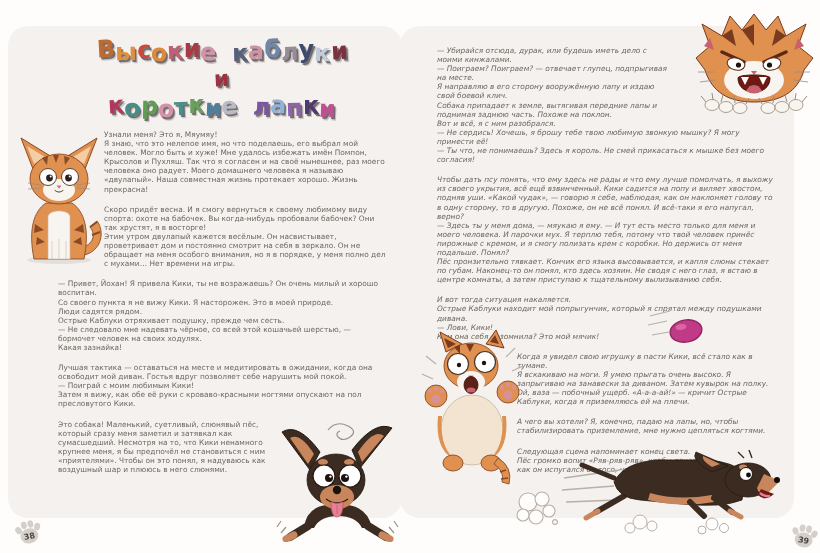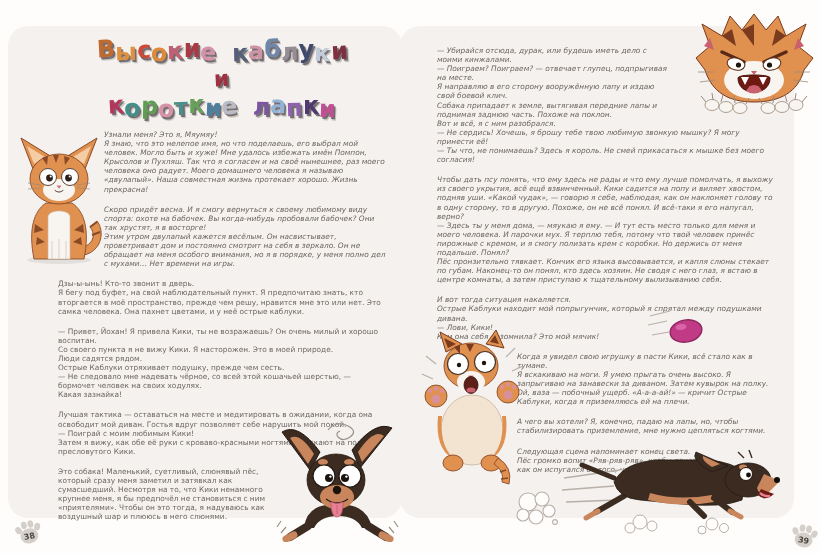--- a/index.html
+++ b/index.html
@@ -14,21 +14,21 @@
   }
   #left-page{left:8px;}
   #right-page{left:400px;font-style:italic;}
   .lp-content{padding:8px 16px 0 50px;}
   .rp-content{padding:20px 16px 0 37px;}
   .para{
     white-space:pre-line;
     font-size:7.4px;line-height:9.1px;color:#6e6761;
     margin:0 0 11px 0;
   }
-  .indent-cat{margin-left:46px;font-style:italic;}
+  .indent-cat{margin-left:46px;}
   .gap-ball{}
   
   .sp{display:block;}
   .sp-angry-cat{float:right;width:112px;height:92px;margin:-16px -12px 4px 6px;}
   .sp-fall-cat{float:left;width:96px;height:148px;margin:-6px 10px 2px -26px;}
   .sp-excited-dog{float:right;width:104px;height:88px;margin:4px -14px 0 6px;}
   
   .title{text-align:center;margin:4px 0 6px 0;}
   .title-line{height:30px;}
   .title-line.mid{height:26px;}
@@ -58,32 +58,30 @@
   <div class="lp-content">
     <div class="title">
       <div class="title-line"><span class="tl" style="color: rgb(191, 106, 46); transform: rotate(-3deg) translateY(-2px);">В</span><span class="tl" style="color: rgb(224, 145, 63); transform: rotate(-1deg) translateY(1px);">ы</span><span class="tl" style="color: rgb(204, 73, 55); transform: rotate(1deg) translateY(-1px);">с</span><span class="tl" style="color: rgb(221, 138, 60); transform: rotate(3deg) translateY(2px);">о</span><span class="tl" style="color: rgb(194, 95, 116); transform: rotate(-2deg) translateY(0px);">к</span><span class="tl" style="color: rgb(169, 57, 69); transform: rotate(0deg) translateY(-2px);">и</span><span class="tl" style="color: rgb(212, 146, 168); transform: rotate(2deg) translateY(1px);">е</span><span class="tsp"></span><span class="tl" style="color: rgb(85, 96, 122); transform: rotate(-1deg) translateY(2px);">к</span><span class="tl" style="color: rgb(207, 147, 166); transform: rotate(1deg) translateY(0px);">а</span><span class="tl" style="color: rgb(110, 135, 171); transform: rotate(3deg) translateY(-2px);">б</span><span class="tl" style="color: rgb(149, 142, 150); transform: rotate(-2deg) translateY(1px);">л</span><span class="tl" style="color: rgb(62, 74, 110); transform: rotate(0deg) translateY(-1px);">у</span><span class="tl" style="color: rgb(195, 204, 217); transform: rotate(2deg) translateY(2px);">к</span><span class="tl" style="color: rgb(124, 48, 64); transform: rotate(-3deg) translateY(0px);">и</span></div>
       <div class="title-line mid"><span class="tl" style="color: rgb(158, 50, 66); transform: rotate(-3deg) translateY(-2px);">и</span></div>
       <div class="title-line"><span class="tl" style="color: rgb(181, 54, 92); transform: rotate(-3deg) translateY(-2px);">к</span><span class="tl" style="color: rgb(67, 144, 138); transform: rotate(-1deg) translateY(1px);">о</span><span class="tl" style="color: rgb(95, 158, 82); transform: rotate(1deg) translateY(-1px);">р</span><span class="tl" style="color: rgb(213, 146, 168); transform: rotate(3deg) translateY(2px);">о</span><span class="tl" style="color: rgb(71, 144, 137); transform: rotate(-2deg) translateY(0px);">т</span><span class="tl" style="color: rgb(103, 162, 90); transform: rotate(0deg) translateY(-2px);">к</span><span class="tl" style="color: rgb(77, 127, 158); transform: rotate(2deg) translateY(1px);">и</span><span class="tl" style="color: rgb(185, 188, 196); transform: rotate(-3deg) translateY(-1px);">е</span><span class="tsp"></span><span class="tl" style="color: rgb(123, 85, 160); transform: rotate(1deg) translateY(0px);">л</span><span class="tl" style="color: rgb(147, 179, 214); transform: rotate(3deg) translateY(-2px);">а</span><span class="tl" style="color: rgb(142, 98, 173); transform: rotate(-2deg) translateY(1px);">п</span><span class="tl" style="color: rgb(79, 58, 112); transform: rotate(0deg) translateY(-1px);">к</span><span class="tl" style="color: rgb(193, 79, 147); transform: rotate(2deg) translateY(2px);">и</span></div>
     </div>
     <p class="para indent-cat">Узнали меня? Это я, Мяумяу!
 Я знаю, что это нелепое имя, но что поделаешь, его выбрал мой человек. Могло быть и хуже! Мне удалось избежать имён Помпон, Крысолов и Пухляш. Так что я согласен и на своё нынешнее, раз моего человека оно радует. Моего домашнего человека я называю «двулапый». Наша совместная жизнь протекает хорошо. Жизнь прекрасна!</p>
     <p class="para indent-cat">Скоро придёт весна. И я смогу вернуться к своему любимому виду спорта: охоте на бабочек. Вы когда-нибудь пробовали бабочек? Они так хрустят, я в восторге!
 Этим утром двулапый кажется весёлым. Он насвистывает, проветривает дом и постоянно смотрит на себя в зеркало. Он не обращает на меня особого внимания, но я в порядке, у меня полно дел с мухами… Нет времени на игры.</p>
-    <p class="para">Дзы-ы-ынь! Кто-то звонит в дверь.
-Я бегу под буфет, на свой наблюдательный пункт. Я предпочитаю знать, кто вторгается в моё пространство, прежде чем решу, нравится мне это или нет. Это самка человека. Она пахнет цветами, и у неё острые каблуки.</p>
     <p class="para">— Привет, Йохан! Я привела Кики, ты не возражаешь? Он очень милый и хорошо воспитан.
 Со своего пункта я не вижу Кики. Я насторожен. Это в моей природе.
 Люди садятся рядом.
 Острые Каблуки отряхивает подушку, прежде чем сесть.
 — Не следовало мне надевать чёрное, со всей этой кошачьей шерстью, — бормочет человек на своих ходулях.
 Какая зазнайка!</p>
     <p class="para">Лучшая тактика — оставаться на месте и медитировать в ожидании, когда она освободит мой диван. Гостья вдруг позволяет себе нарушить мой покой.
 — Поиграй с моим любимым Кики!
 Затем я вижу, как обе её руки с кроваво-красными ногтями опускают на пол пресловутого Кики.</p>
-    <p class="para"><span class="sp sp-excited-dog"></span><span>Это собака! Маленький, суетливый, слюнявый пёс, который сразу меня заметил и затявкал как сумасшедший. Несмотря на то, что Кики ненамного крупнее меня, я бы предпочёл не становиться с ним «приятелями». Чтобы он это тогда, я надуваюсь как воздушный шар и плююсь в него слюнями.</span></p>
+    <p class="para"><span class="sp sp-excited-dog"></span><span>Это собака! Маленький, суетливый, слюнявый пёс, который сразу меня заметил и затявкал как сумасшедший. Несмотря на то, что Кики ненамного крупнее меня, я бы предпочёл не становиться с ним «приятелями». Чтобы он это понял, я надуваюсь как воздушный шар и плююсь в него слюнями.</span></p>
   </div>
 </div>
 
 <div class="page" id="right-page">
   <div class="rp-content">
     <p class="para"><span class="sp sp-angry-cat"></span><span>— Убирайся отсюда, дурак, или будешь иметь дело с моими кинжалами.
 — Поиграем? Поиграем? — отвечает глупец, подпрыгивая на месте.
 Я направляю в его сторону вооружённую лапу и издаю свой боевой клич.
 Собака припадает к земле, вытягивая передние лапы и поднимая заднюю часть. Похоже на поклон.
 Вот и всё, я с ним разобрался.

